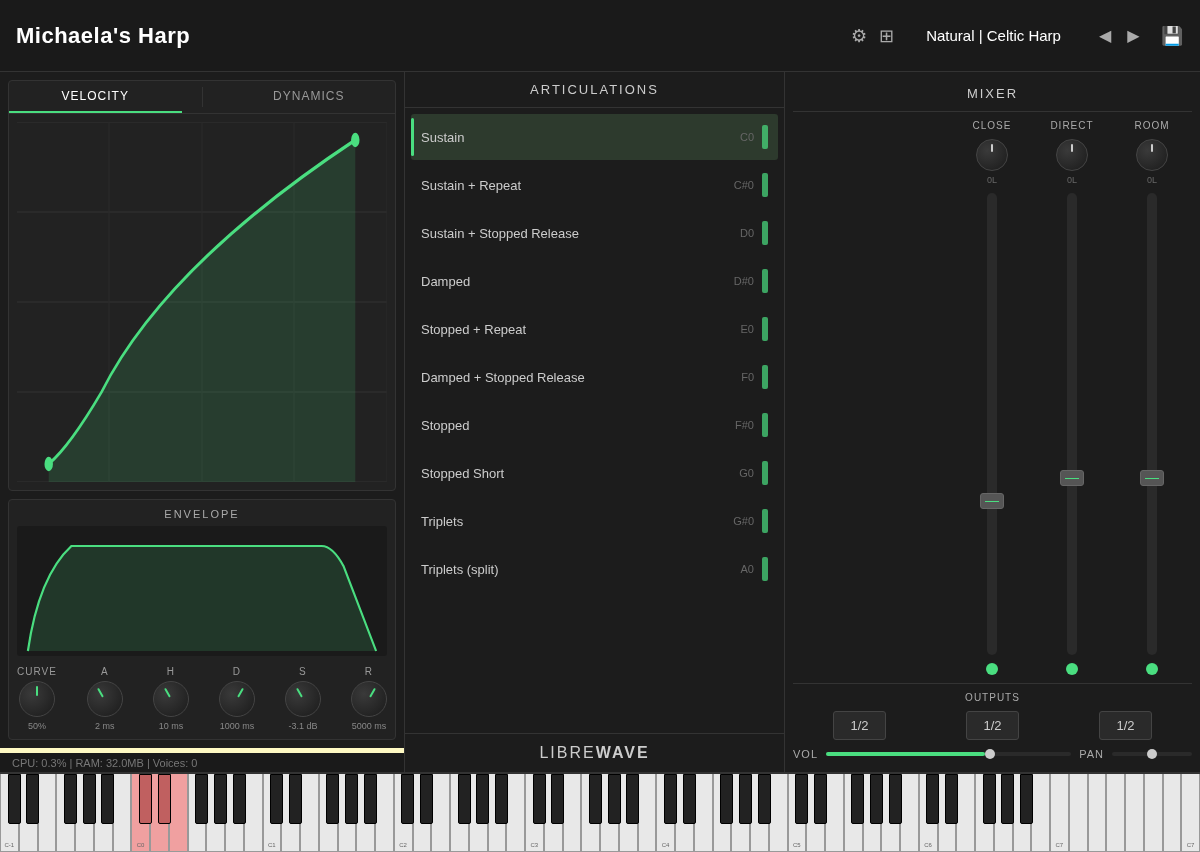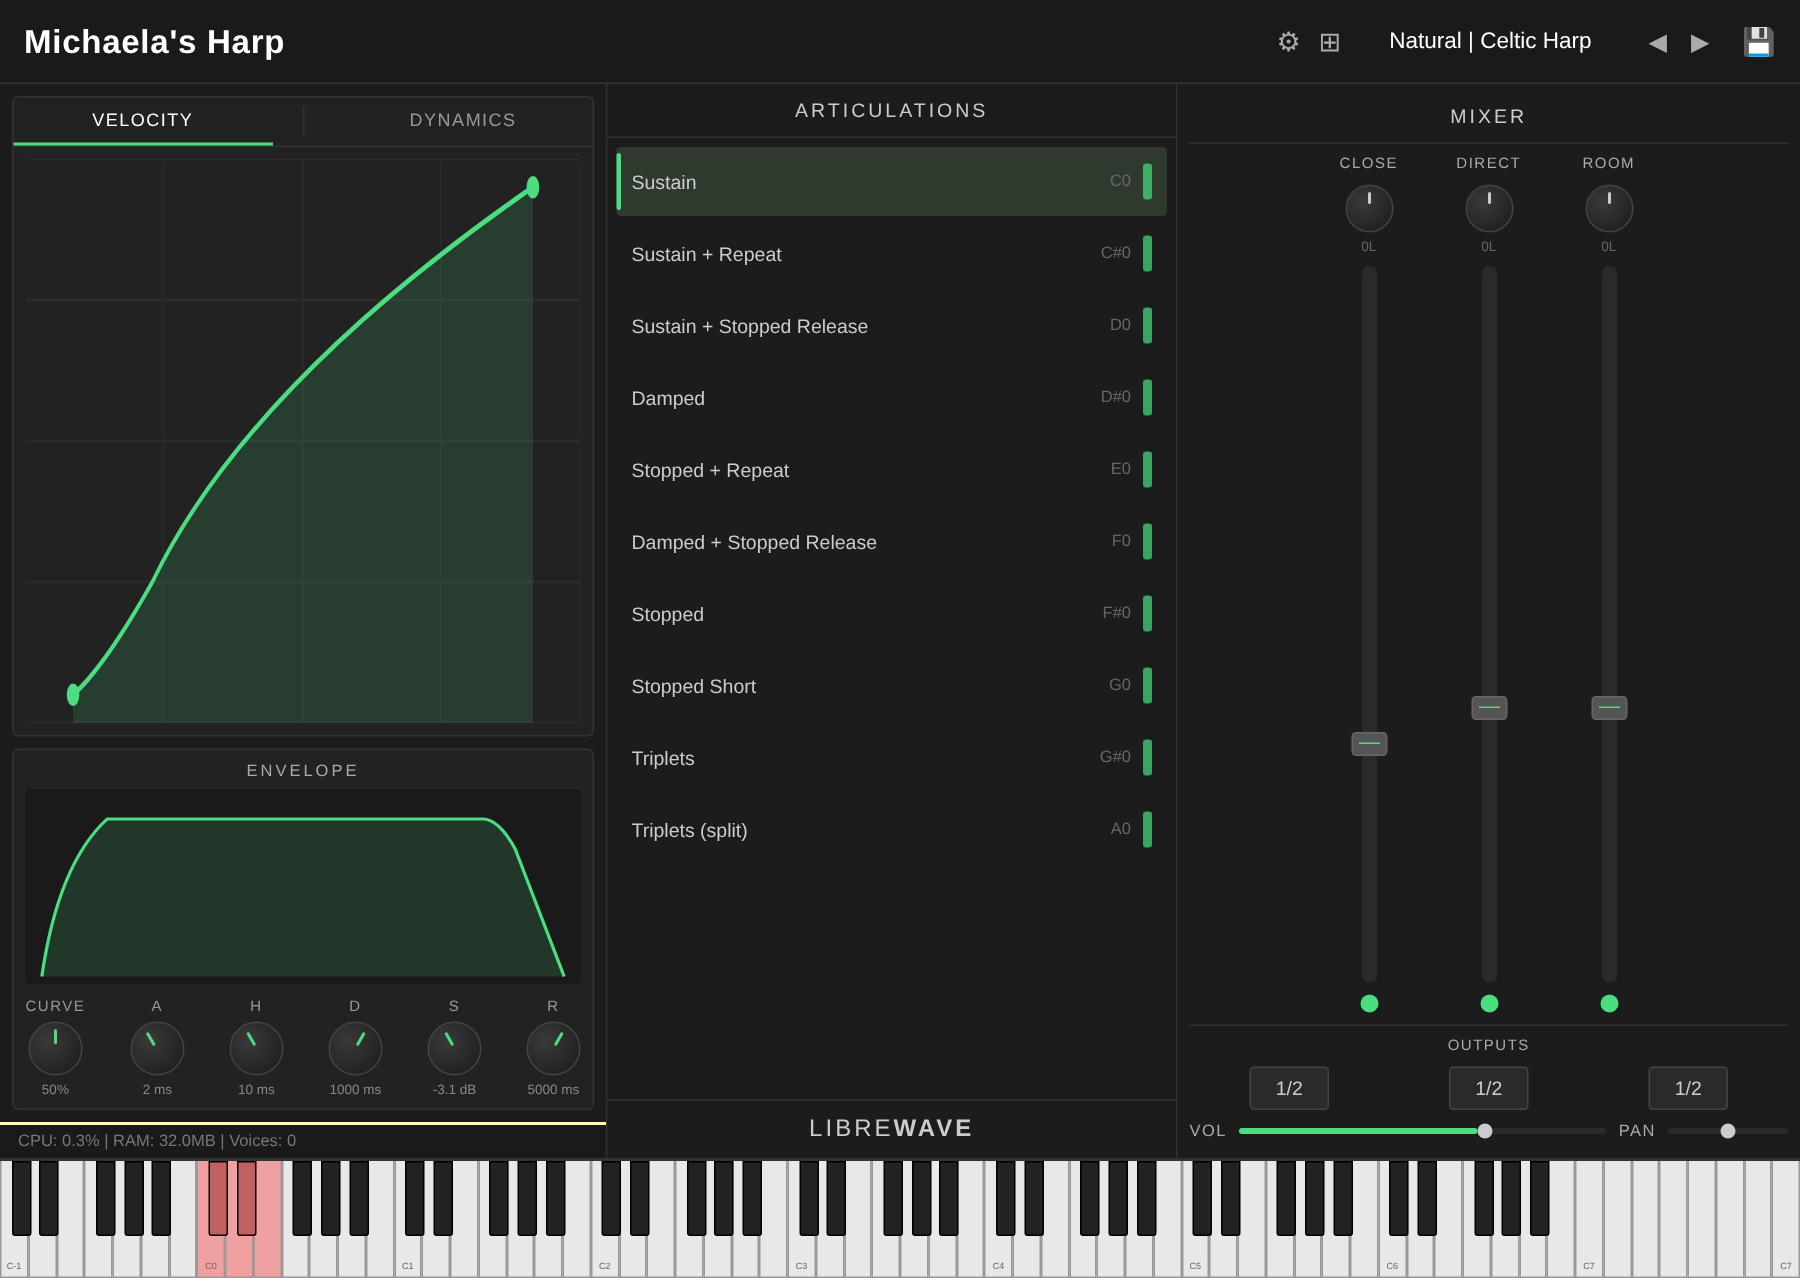--- a/index.html
+++ b/index.html
@@ -19,21 +19,21 @@
       display: flex;
       flex-direction: column;
     }
 
     
     .header {
       background: #1a1a1a;
       display: flex;
       align-items: center;
       padding: 0 16px;
-      height: 56px;
+      height: 72px;
       border-bottom: 1px solid #333;
       flex-shrink: 0;
     }
     .header-title {
       color: #fff;
       font-size: 22px;
       font-weight: bold;
       letter-spacing: 0.5px;
     }
     .header-icons {
@@ -202,21 +202,21 @@
       font-size: 9px;
       color: #888;
     }
 
     
     .status-bar {
       background: #1a1a1a;
       padding: 4px 12px;
       font-size: 11px;
       color: #777;
-      border-top: 2px solid #fef9c3;
+      border-top: 5px solid #fef9c3;
       height: 24px;
       display: flex;
       align-items: center;
     }
 
     
     .middle-panel {
       width: 380px;
       background: #1c1c1c;
       border-right: 1px solid #333;
@@ -305,21 +305,21 @@
       text-align: center;
       font-size: 13px;
       letter-spacing: 2px;
       color: #ccc;
       padding: 6px 0 10px 0;
       border-bottom: 1px solid #333;
       margin-bottom: 8px;
     }
     .mixer-channels {
       display: flex;
-      justify-content: center;
+      justify-content: flex-end;
       flex: 1;
     }
     .mixer-channel {
       display: flex;
       flex-direction: column;
       align-items: center;
       width: 80px;
     }
     .channel-label {
       font-size: 10px;

